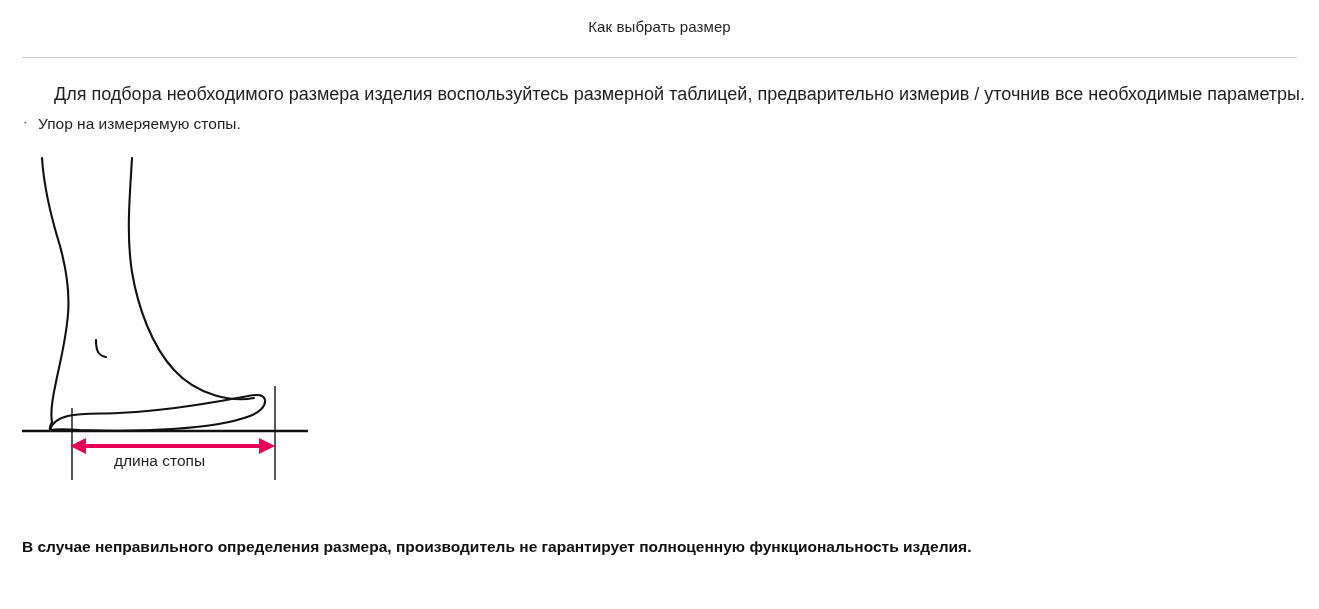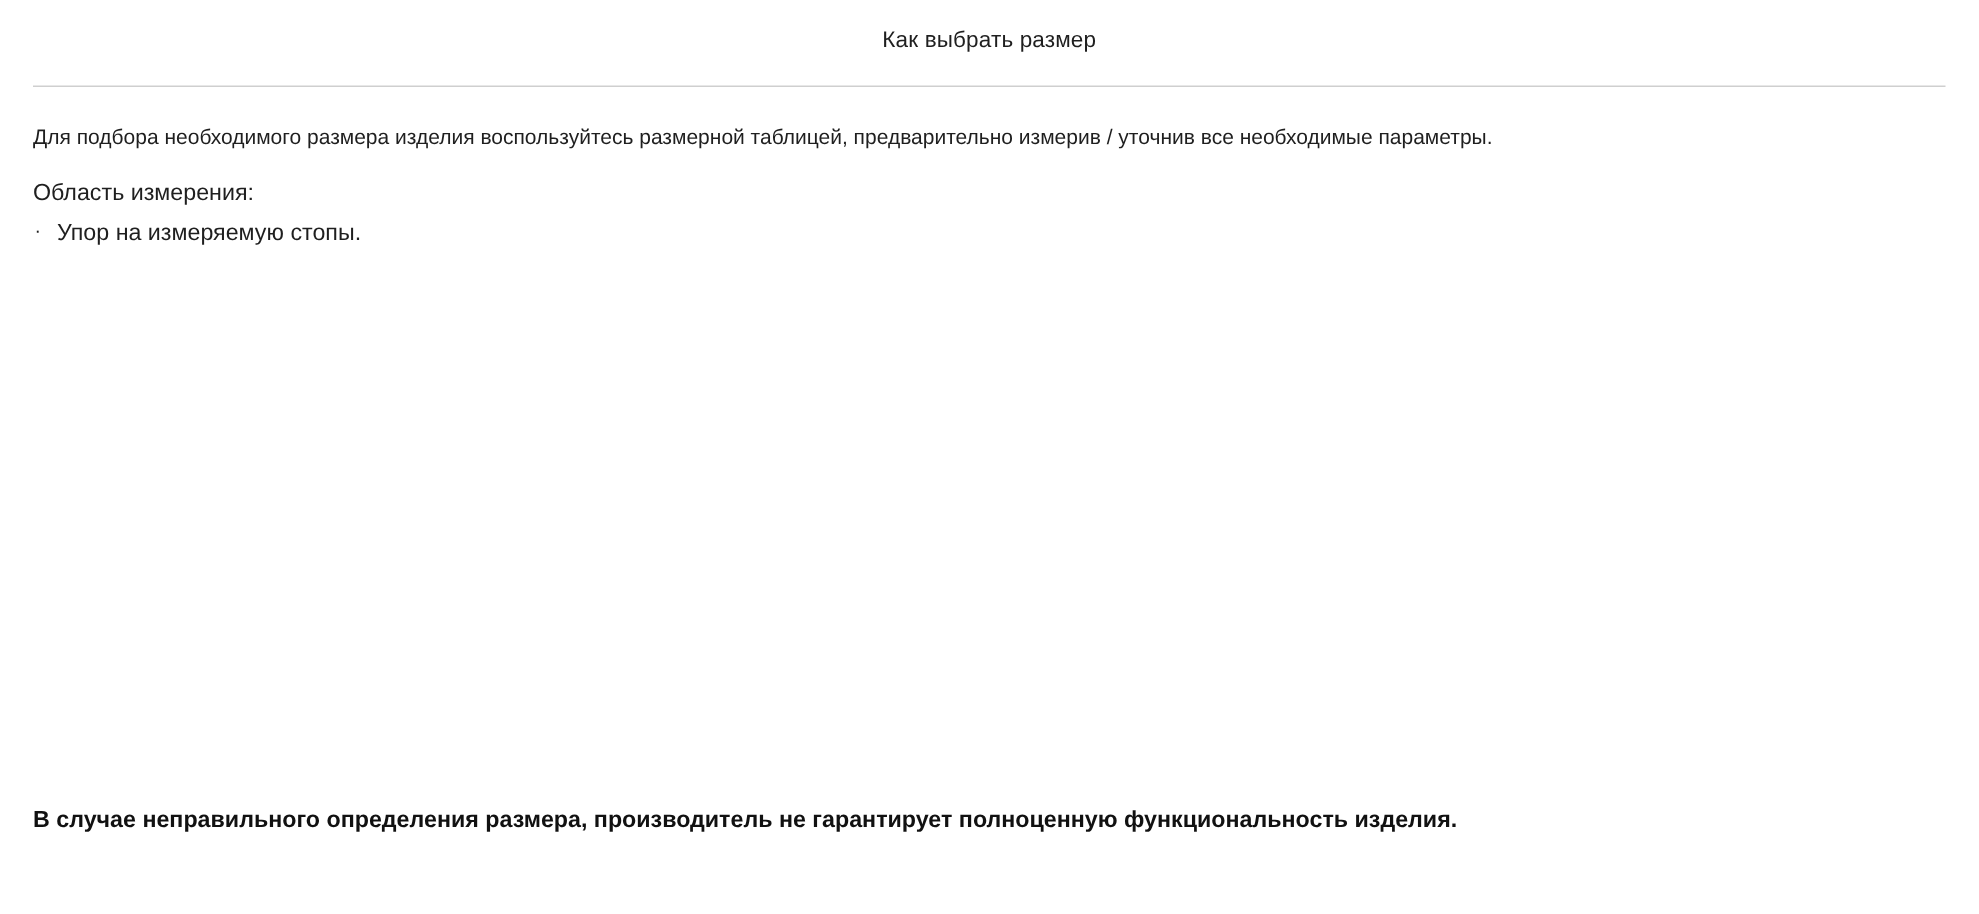--- a/index.html
+++ b/index.html
@@ -38,24 +38,25 @@
   .rule {
     height: 1px;
     background: #cfcfcf;
     margin: 0 22px 0 22px;
   }
   .content {
     padding: 24px 22px 0 22px;
     box-sizing: border-box;
   }
   .intro {
-    font-size: 14px;
+    font-size: 18px;
     line-height: 1.35;
     color: #1f1f1f;
     white-space: nowrap;
+    margin-left: 32px;
   }
   .section-label {
     font-size: 15.5px;
     color: #1f1f1f;
     margin-top: 19px;
   }
   .bullets {
     margin: 8px 0 0 0;
     padding: 0;
     list-style: none;
@@ -109,27 +110,72 @@
   <div class="header">
     <div class="header-title">Как выбрать размер</div>
   </div>
 
   <div class="rule"></div>
 
   <div class="content">
 
     <div class="intro">Для подбора необходимого размера изделия воспользуйтесь размерной таблицей, предварительно измерив / уточнив все необходимые параметры.</div>
 
-    <div class="section-label">Область измерения:</div>
 
     <ul class="bullets">
       <li>
         <span class="dot">·</span>
         <span>Упор на измеряемую стопы.</span>
       </li>
     </ul>
 
+    <div class="figure">
+      <svg width="330" height="340" viewBox="0 0 330 340">
+
+        <g fill="none" stroke="#111111" stroke-width="2.1" stroke-linecap="round" stroke-linejoin="round">
+
+          <path d="M20 8
+                   C22 40 30 70 38 96
+                   C44 118 48 140 46 164
+                   C44 190 38 212 34 232
+                   C30 250 28 262 30 272"></path>
+          <path d="M30 272
+                   C28 276 27 278 28 280"></path>
+
+          <path d="M28 280
+                   C30 273 37 268 46 266
+                   C60 263 78 264 96 263
+                   C120 262 148 259 174 255
+                   C196 252 214 248 226 246
+                   C236 244 242 245 243 250
+                   C244 256 238 262 228 266
+                   C212 272 184 277 150 279
+                   C120 281 84 281 58 280
+                   C44 279 34 279 28 280 Z"></path>
+
+          <path d="M110 8
+                   C108 44 104 84 110 122
+                   C116 158 130 196 152 220
+                   C176 246 210 252 232 248"></path>
+
+          <path d="M74 190
+                   C74 200 76 206 84 207"></path>
+        </g>
+
+        <line x1="0" y1="281" x2="286" y2="281" stroke="#111111" stroke-width="2.4"></line>
+
+        <line x1="50" y1="258" x2="50" y2="330" stroke="#111111" stroke-width="1.4"></line>
+        <line x1="253" y1="236" x2="253" y2="330" stroke="#111111" stroke-width="1.4"></line>
+
+        <g>
+          <line x1="58" y1="296" x2="243" y2="296" stroke="#e6005a" stroke-width="4"></line>
+          <polygon points="48,296 64,288 64,304" fill="#e6005a"></polygon>
+          <polygon points="253,296 237,288 237,304" fill="#e6005a"></polygon>
+        </g>
+      </svg>
+      <div class="caption">длина стопы</div>
+    </div>
 
   </div>
 
   <div class="footnote">В случае неправильного определения размера, производитель не гарантирует полноценную функциональность изделия.</div>
 
 </div>
 
 </body></html>

